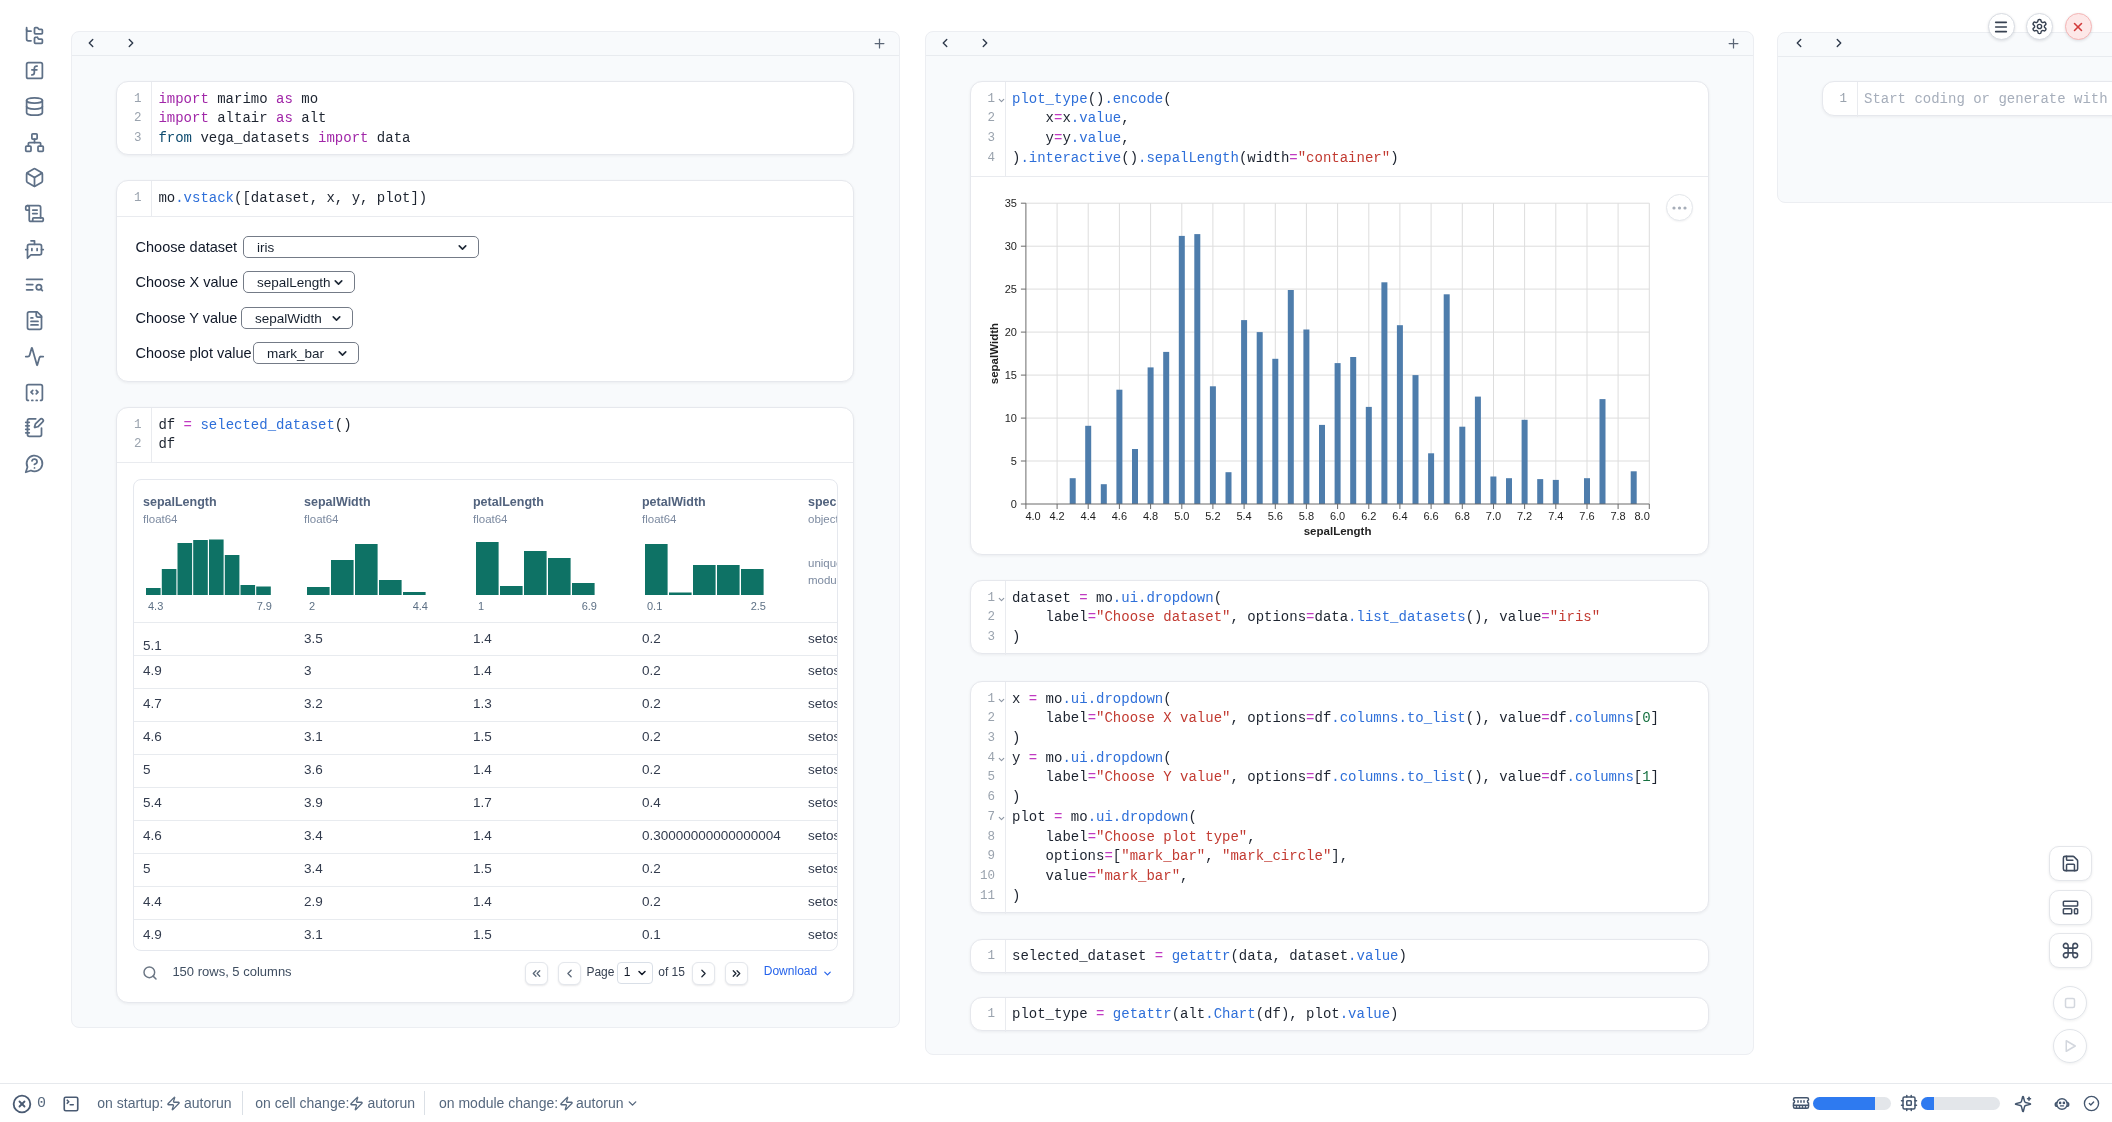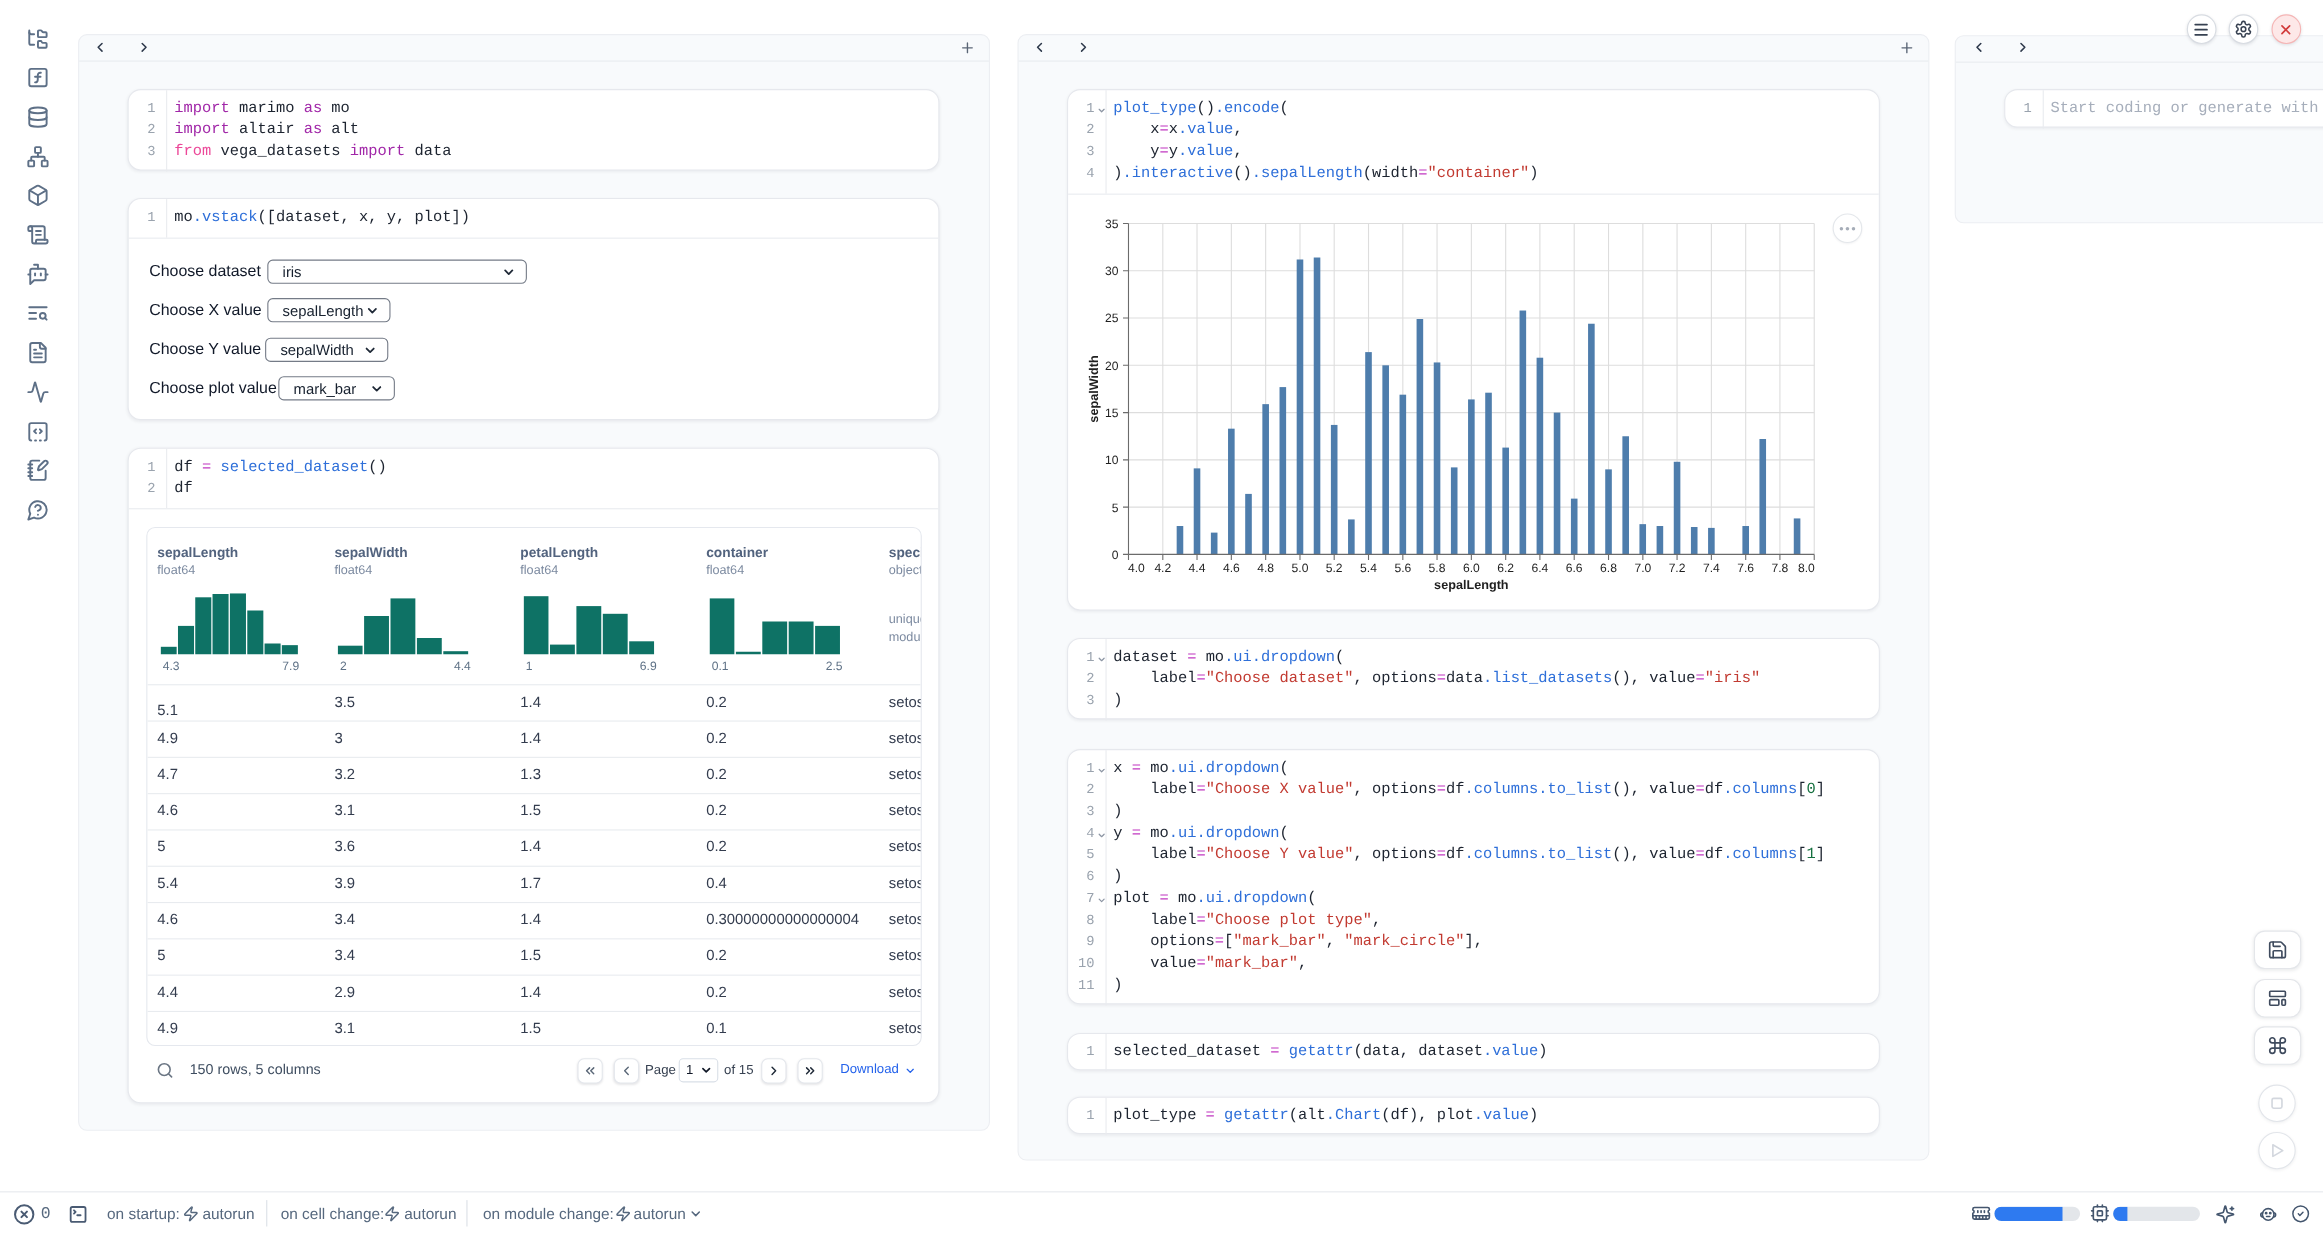--- a/index.html
+++ b/index.html
@@ -131,21 +131,21 @@
     <path d="M5 12h14"></path>
     <path d="M12 5v14"></path>
   </svg>
 <div class="cell" style="left:116.4px;top:81px;width:737.6px;height:74.1px">
     <div class="gut" style="height:74.1px"></div>
     <div class="ln" style="top:7.6px">1</div>
     <div class="cl" style="top:7.6px"><span style="color:#a127a8">import</span> marimo <span style="color:#a127a8">as</span> mo</div>
     <div class="ln" style="top:27.3px">2</div>
     <div class="cl" style="top:27.3px"><span style="color:#a127a8">import</span> altair <span style="color:#a127a8">as</span> alt</div>
     <div class="ln" style="top:47.0px">3</div>
-    <div class="cl" style="top:47.0px"><span style="color:#ec4899">from</span> vega_datasets <span style="color:#a127a8">import</span> data</div>
+    <div class="cl" style="top:47.0px"><span style="color:#0c4a6e">from</span> vega_datasets <span style="color:#a127a8">import</span> data</div>
   </div>
 <div class="cell" style="left:116.4px;top:180px;width:737.6px;height:202.3px">
     <div class="gut" style="height:34.7px"></div>
     <div class="ln" style="top:7.6px">1</div>
     <div class="cl" style="top:7.6px">mo<span style="color:#2e6fd9">.vstack</span>([dataset, x, y, plot])</div>
     <div class="sep" style="top:34.7px"></div>
     <div class="lbl" style="left:18.2px;top:54.5px">Choose dataset</div>
     <div class="sel" style="left:126.0px;top:54.5px;width:235.7px;height:22px">
       <span style="position:absolute;left:12.5px;top:0;line-height:21px">iris</span>
       <svg style="position:absolute;right:9px;top:4px" width="13" height="13" viewBox="0 0 24 24" fill="none" stroke="#1f2937" stroke-width="3" stroke-linecap="round" stroke-linejoin="round">
@@ -181,21 +181,21 @@
     <div class="ln" style="top:27.3px">2</div>
     <div class="cl" style="top:27.3px">df</div>
     <div class="sep" style="top:54.4px"></div>
     <div style="position:absolute;left:16.1px;top:70.5px;width:704.5px;height:472px;border:1px solid #e5e8ee;border-radius:8px;background:#fff;overflow:hidden">
       <div style="position:absolute;left:8.5px;top:15px;font-size:12.5px;font-weight:bold;color:#52637e">sepalLength</div>
       <div style="position:absolute;left:8.5px;top:33px;font-size:11.5px;color:#7c8aa0">float64</div>
       <div style="position:absolute;left:169.5px;top:15px;font-size:12.5px;font-weight:bold;color:#52637e">sepalWidth</div>
       <div style="position:absolute;left:169.5px;top:33px;font-size:11.5px;color:#7c8aa0">float64</div>
       <div style="position:absolute;left:338.5px;top:15px;font-size:12.5px;font-weight:bold;color:#52637e">petalLength</div>
       <div style="position:absolute;left:338.5px;top:33px;font-size:11.5px;color:#7c8aa0">float64</div>
-      <div style="position:absolute;left:507.5px;top:15px;font-size:12.5px;font-weight:bold;color:#52637e">container</div>
+      <div style="position:absolute;left:507.5px;top:15px;font-size:12.5px;font-weight:bold;color:#52637e">petalWidth</div>
       <div style="position:absolute;left:507.5px;top:33px;font-size:11.5px;color:#7c8aa0">float64</div>
       <div style="position:absolute;left:673.5px;top:15px;font-size:12.5px;font-weight:bold;color:#52637e">species</div>
       <div style="position:absolute;left:673.5px;top:33px;font-size:11.5px;color:#7c8aa0">object</div>
       <svg style="position:absolute;left:11.5px;top:59.5px" width="126" height="56">
         <rect x="0.0" y="49.0" width="14.6" height="7.0" fill="#0e7265"></rect>
         <rect x="15.8" y="30.0" width="14.6" height="26.0" fill="#0e7265"></rect>
         <rect x="31.5" y="4.0" width="14.6" height="52.0" fill="#0e7265"></rect>
         <rect x="47.2" y="1.0" width="14.6" height="55.0" fill="#0e7265"></rect>
         <rect x="63.0" y="0.5" width="14.6" height="55.5" fill="#0e7265"></rect>
         <rect x="78.8" y="16.0" width="14.6" height="40.0" fill="#0e7265"></rect>

